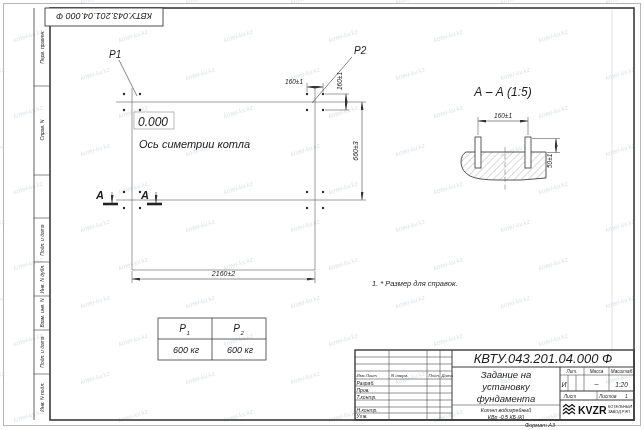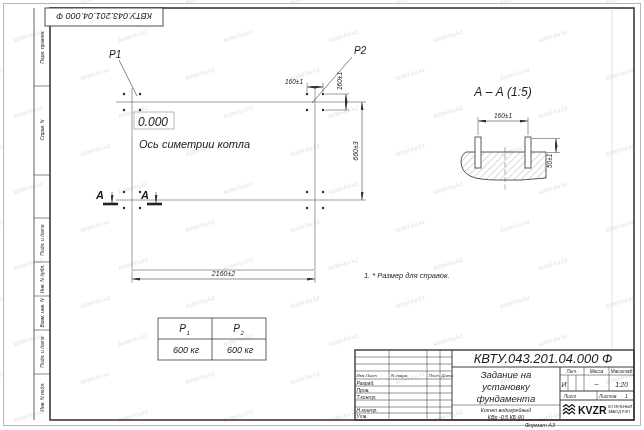--- a/index.html
+++ b/index.html
@@ -6,21 +6,21 @@
   .stage{position:relative;width:644px;height:430px;background:#ffffff;overflow:hidden;
          font-family:"Liberation Sans",sans-serif;}
   .stage svg{position:absolute;left:0;top:0;}
   #wm-layer{position:absolute;left:0;top:0;width:644px;height:430px;pointer-events:none;z-index:1;}
   #wm-layer span{position:absolute;font-size:6.5px;font-style:italic;color:rgba(140,156,172,0.30);
                  transform:rotate(-18deg);white-space:nowrap;}
   #linework{z-index:2;}
   .t{font-family:"Liberation Sans",sans-serif;font-style:italic;fill:#1c1c1c;}
   .notes{position:absolute;left:343px;top:263px;width:300px;z-index:3;
          font-size:7.5px;line-height:10.6px;font-style:italic;color:#1e1e1e;}
-  .notes p{margin:8px;text-indent:13px;}
+  .notes p{margin:16px;text-indent:13px;}
 </style>
 </head>
 <body>
 
 <div class="stage">
 
   <div id="wm-layer">
       <span style="left: -25px; top: -6px;">kotel-kv.kz</span>
       <span style="left: 80px; top: -6px;">kotel-kv.kz</span>
       <span style="left: 185px; top: -6px;">kotel-kv.kz</span>

